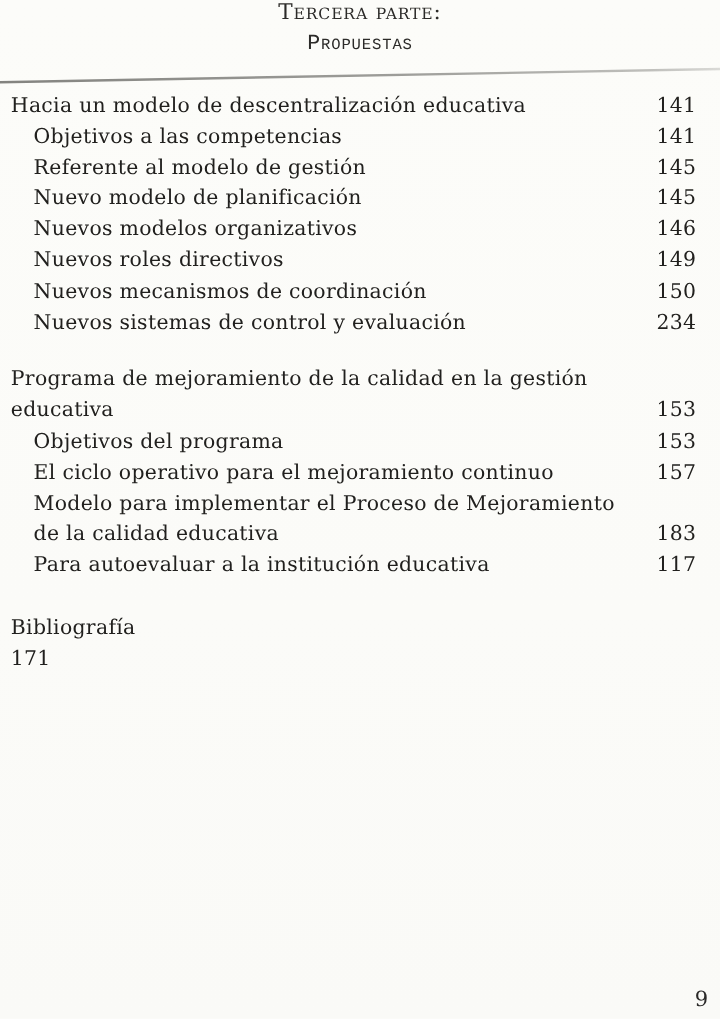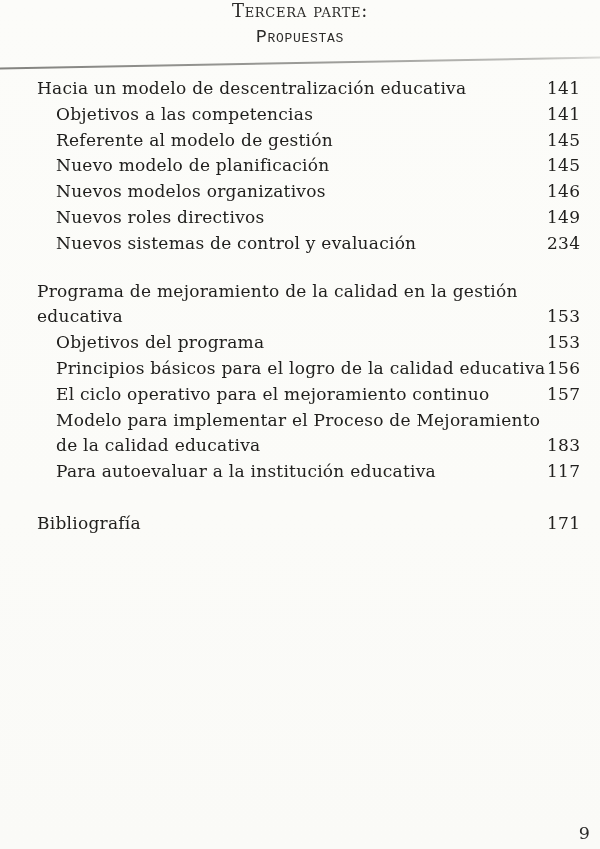--- a/index.html
+++ b/index.html
@@ -53,27 +53,26 @@
     left: 9px;
     right: 11px;
   }
   .toc-row {
     display: flex;
     align-items: baseline;
     height: 25.8px;
     line-height: 25.8px;
     font-size: 17px;
     letter-spacing: 0.25px;
-    margin-left: 28px;
   }
   .toc-row.indent .toc-title {
     padding-left: 19px;
   }
   .toc-row.gap-before-1 { margin-top: 22px; }
-  .toc-row.gap-before-2 { margin-top: 26px; }
+  .toc-row.gap-before-2 { margin-top: 26px; flex-direction: column; }
   .toc-title {
     flex: 1 1 auto;
     white-space: nowrap;
     color: #21201e;
   }
   .toc-page {
     flex: 0 0 auto;
     min-width: 42px;
     text-align: left;
     color: #21201e;
@@ -116,38 +115,38 @@
       </div>
       <div class="toc-row indent">
         <span class="toc-title">Nuevos modelos organizativos</span>
         <span class="toc-page">146</span>
       </div>
       <div class="toc-row indent">
         <span class="toc-title">Nuevos roles directivos</span>
         <span class="toc-page">149</span>
       </div>
       <div class="toc-row indent">
+        <span class="toc-title">Nuevos mecanismos de coordinación</span>
+        <span class="toc-page">150</span>
+      </div>
+      <div class="toc-row indent">
         <span class="toc-title">Nuevos sistemas de control y evaluación</span>
         <span class="toc-page">234</span>
       </div>
       <div class="toc-row gap-before-1">
         <span class="toc-title">Programa de mejoramiento de la calidad en la gestión</span>
         <span class="toc-page"></span>
       </div>
       <div class="toc-row">
         <span class="toc-title">educativa</span>
         <span class="toc-page">153</span>
       </div>
       <div class="toc-row indent">
         <span class="toc-title">Objetivos del programa</span>
         <span class="toc-page">153</span>
-      </div>
-      <div class="toc-row indent">
-        <span class="toc-title">Principios básicos para el logro de la calidad educativa</span>
-        <span class="toc-page">156</span>
       </div>
       <div class="toc-row indent">
         <span class="toc-title">El ciclo operativo para el mejoramiento continuo</span>
         <span class="toc-page">157</span>
       </div>
       <div class="toc-row indent">
         <span class="toc-title">Modelo para implementar el Proceso de Mejoramiento</span>
         <span class="toc-page"></span>
       </div>
       <div class="toc-row indent">

